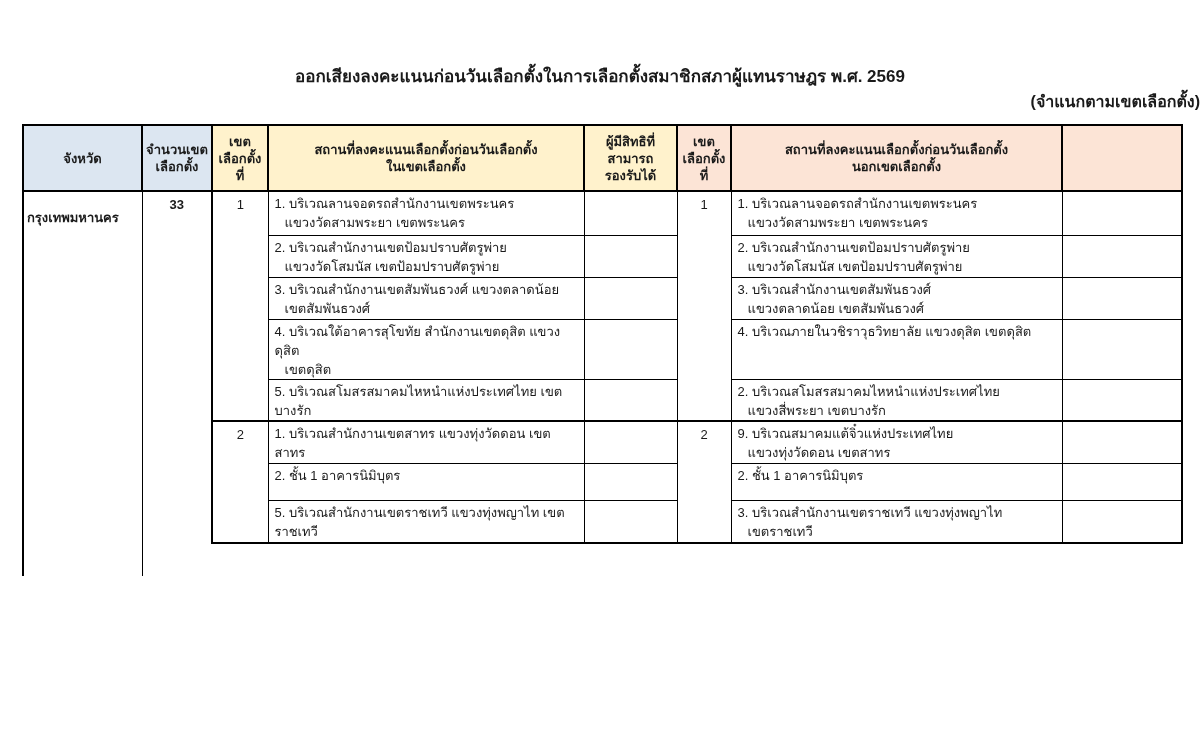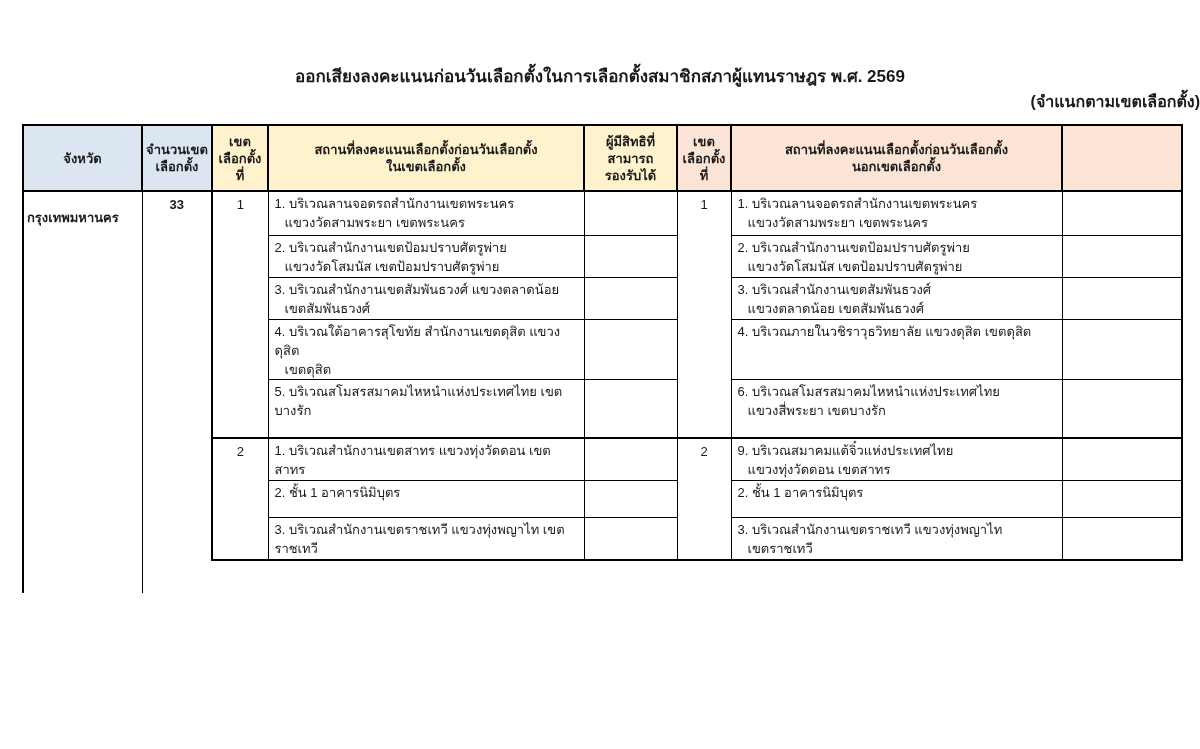--- a/index.html
+++ b/index.html
@@ -140,27 +140,27 @@
     <td class="loc-cell">
           <div>4. บริเวณใต้อาคารสุโขทัย สำนักงานเขตดุสิต แขวงดุสิต</div>
           <div class="cont">เขตดุสิต</div>
         </td>
     <td class="cap-cell"></td>
     <td class="loc-cell">
           <div>4. บริเวณภายในวชิราวุธวิทยาลัย แขวงดุสิต เขตดุสิต</div>
         </td>
     <td class="extra-cell last"></td>
   </tr>
-  <tr style="height:59px">
+  <tr style="height:42px">
     <td class="loc-cell bend">
           <div>5. บริเวณสโมสรสมาคมไหหนำแห่งประเทศไทย เขตบางรัก</div>
         </td>
     <td class="cap-cell bend"></td>
     <td class="loc-cell bend">
-          <div>6. บริเวณสโมสรสมาคมไหหนำแห่งประเทศไทย</div>
+          <div>2. บริเวณสโมสรสมาคมไหหนำแห่งประเทศไทย</div>
           <div class="cont">แขวงสี่พระยา เขตบางรัก</div>
         </td>
     <td class="extra-cell bend last"></td>
   </tr>
 
   <tr style="height:42px">
     <td rowspan="3" class="cnum-cell bend">2</td>
     <td class="loc-cell">
           <div>1. บริเวณสำนักงานเขตสาทร แขวงทุ่งวัดดอน เขตสาทร</div>
         </td>
@@ -177,21 +177,21 @@
           <div>2. ชั้น 1 อาคารนิมิบุตร</div>
         </td>
     <td class="cap-cell"></td>
     <td class="loc-cell">
           <div>2. ชั้น 1 อาคารนิมิบุตร</div>
         </td>
     <td class="extra-cell last"></td>
   </tr>
   <tr style="height:43px">
     <td class="loc-cell bend">
-          <div>3. บริเวณสำนักงานเขตราชเทวี  แขวงทุ่งพญาไท เขตราชเทวี</div>
+          <div>5. บริเวณสำนักงานเขตราชเทวี  แขวงทุ่งพญาไท เขตราชเทวี</div>
         </td>
     <td class="cap-cell bend"></td>
     <td class="loc-cell bend">
           <div>3. บริเวณสำนักงานเขตราชเทวี  แขวงทุ่งพญาไท</div>
           <div class="cont">เขตราชเทวี</div>
         </td>
     <td class="extra-cell bend last"></td>
   </tr>
 
   <tr style="height:7px">

